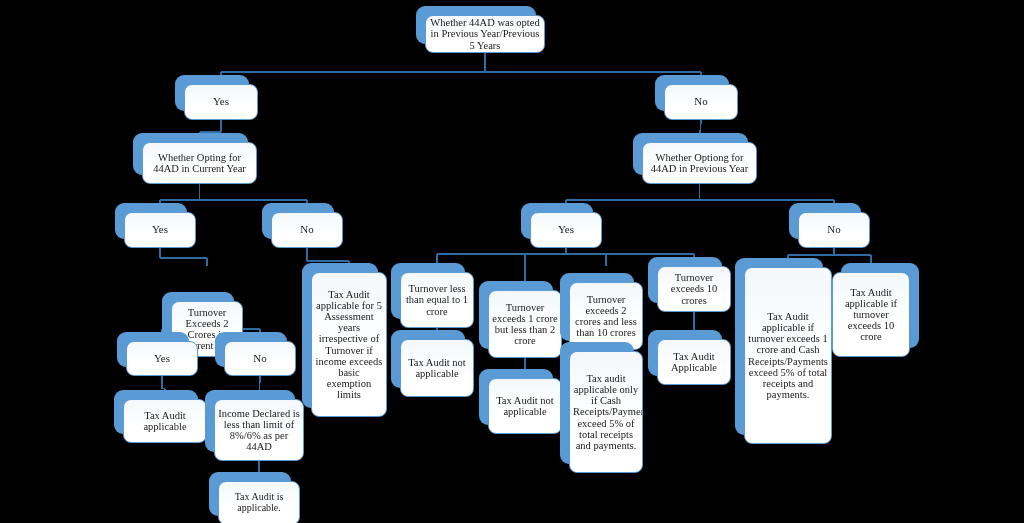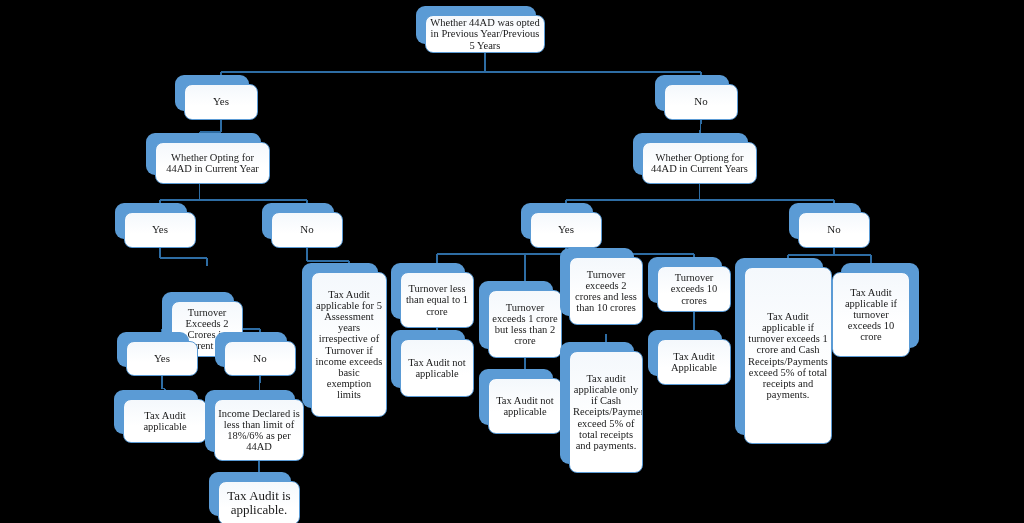--- a/index.html
+++ b/index.html
@@ -114,30 +114,30 @@
       <div class="face">
         <span class="txt" style="font-size: 11px;">Yes</span>
       </div>
     </div>
     <div class="node dr" style="left: 655px; top: 75px; width: 74px; height: 36px;">
       <div class="plate"></div>
       <div class="face">
         <span class="txt" style="font-size: 11px;">No</span>
       </div>
     </div>
-    <div class="node dr" style="left: 146px; top: 133px; width: 115px; height: 42px; padding-left: 24px;">
+    <div class="node dr" style="left: 133px; top: 133px; width: 115px; height: 42px; padding-left: 24px;">
       <div class="plate"></div>
       <div class="face">
         <span class="txt" style="font-size: 10.5px;">Whether Opting for 44AD in Current Year</span>
       </div>
     </div>
     <div class="node dr" style="left: 633px; top: 133px; width: 115px; height: 42px;">
       <div class="plate"></div>
       <div class="face">
-        <span class="txt" style="font-size: 10.5px;">Whether Optiong for 44AD in Current Years</span>
+        <span class="txt" style="font-size: 10.5px;">Whether Optiong for 44AD in Previous Year</span>
       </div>
     </div>
     <div class="node dr" style="left: 115px; top: 203px; width: 72px; height: 36px;">
       <div class="plate"></div>
       <div class="face">
         <span class="txt" style="font-size: 11px;">Yes</span>
       </div>
     </div>
     <div class="node dr" style="left: 262px; top: 203px; width: 72px; height: 36px;">
       <div class="plate"></div>
@@ -177,27 +177,27 @@
     </div>
     <div class="node dr" style="left: 114px; top: 390px; width: 84px; height: 44px;">
       <div class="plate"></div>
       <div class="face">
         <span class="txt" style="font-size: 10.5px;">Tax Audit applicable</span>
       </div>
     </div>
     <div class="node dr" style="left: 205px; top: 390px; width: 90px; height: 62px;">
       <div class="plate"></div>
       <div class="face">
-        <span class="txt" style="font-size: 10.5px;">Income Declared is less than limit of 18%/6% as per 44AD</span>
+        <span class="txt" style="font-size: 10.5px;">Income Declared is less than limit of 8%/6% as per 44AD</span>
       </div>
     </div>
     <div class="node dr" style="left: 209px; top: 472px; width: 82px; height: 44px;">
       <div class="plate"></div>
       <div class="face">
-        <span class="txt" style="font-size: 13px;">Tax Audit is applicable.</span>
+        <span class="txt" style="font-size: 10px;">Tax Audit is applicable.</span>
       </div>
     </div>
     <div class="node dr" style="left: 302px; top: 263px; width: 76px; height: 145px; padding-left: 12px;">
       <div class="plate"></div>
       <div class="face">
         <span class="txt" style="font-size: 10.5px;">Tax Audit applicable for 5 Assessment years irrespective of Turnover if income exceeds basic exemption limits</span>
       </div>
     </div>
     <div class="node dr" style="left: 391px; top: 263px; width: 74px; height: 56px;">
       <div class="plate"></div>
@@ -216,21 +216,21 @@
       <div class="face">
         <span class="txt" style="font-size: 10.5px;">Turnover exceeds 1 crore but less than 2 crore</span>
       </div>
     </div>
     <div class="node dr" style="left: 479px; top: 369px; width: 74px; height: 56px;">
       <div class="plate"></div>
       <div class="face">
         <span class="txt" style="font-size: 10.5px;">Tax Audit not applicable</span>
       </div>
     </div>
-    <div class="node dr" style="left: 560px; top: 248px; width: 74px; height: 68px;">
+    <div class="node dr" style="left: 560px; top: 273px; width: 74px; height: 68px;">
       <div class="plate"></div>
       <div class="face">
         <span class="txt" style="font-size: 10.5px;">Turnover exceeds 2 crores and less than 10 crores</span>
       </div>
     </div>
     <div class="node dr" style="left: 560px; top: 342px; width: 74px; height: 122px;">
       <div class="plate"></div>
       <div class="face">
         <span class="txt" style="font-size: 10.5px;">Tax audit applicable only if Cash Receipts/Payments exceed 5% of total receipts and payments.</span>
       </div>

